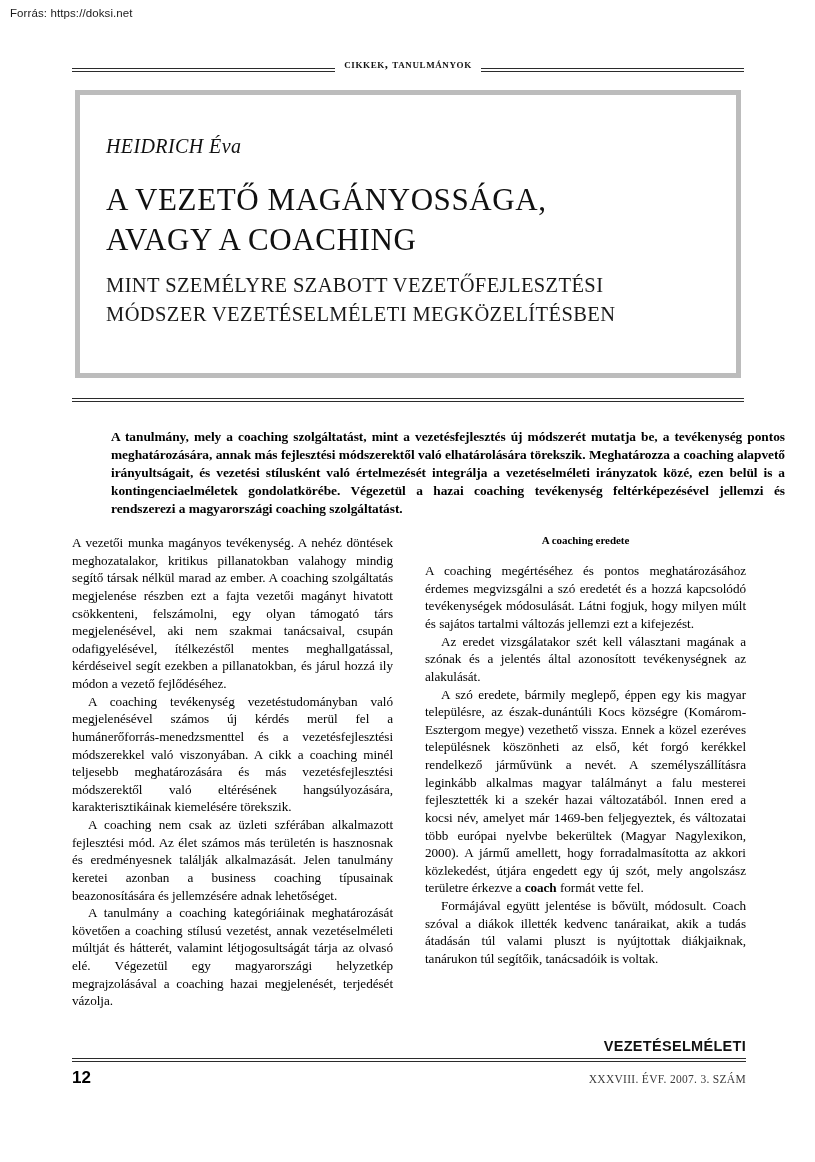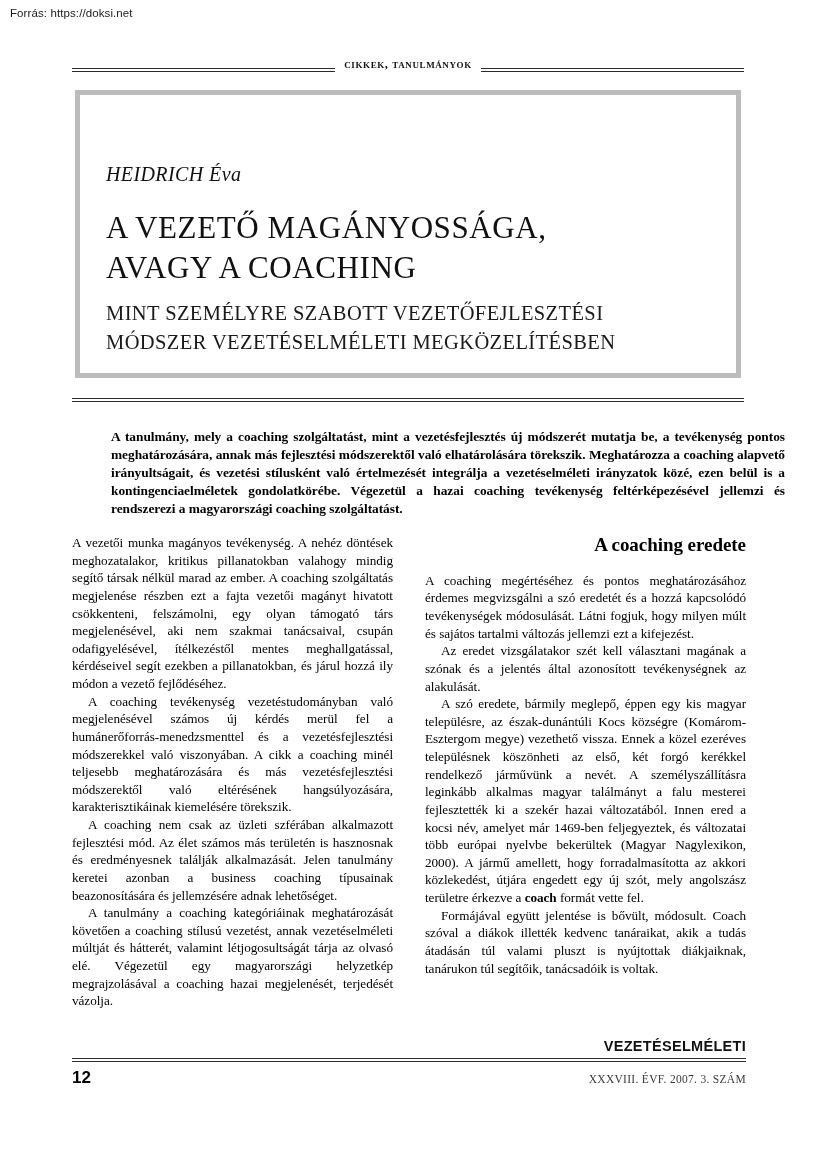--- a/index.html
+++ b/index.html
@@ -65,21 +65,21 @@
     position: absolute;
     left: 75px;
     top: 90px;
     width: 666px;
     height: 288px;
     border: 5px solid #bcbcbc;
     box-sizing: border-box;
     background: #ffffff;
   }
   .title-inner {
-    padding: 68px 0 0 26px;
+    padding: 40px 0 0 26px;
   }
   .author {
     font-style: italic;
     font-size: 20px;
     letter-spacing: 0.4px;
     margin: 0 0 22px 0;
     color: #111;
     white-space: nowrap;
   }
   .title-main {
@@ -145,25 +145,25 @@
     text-align: justify;
     text-justify: inter-word;
     letter-spacing: -0.05px;
   }
   .col p {
     margin: 0;
     text-indent: 16px;
   }
   .col p.first { text-indent: 0; }
   .col h2 {
-    font-size: 19px;
+    font-size: 11px;
     font-weight: bold;
     margin: 0 0 15px 0;
     line-height: 1.2;
-    text-align: right;
+    text-align: center;
   }
   .col .bold-inline { font-weight: bold; }
 
   
   .footer-journal {
     position: absolute;
     right: 69px;
     top: 1038px;
     font-family: "Liberation Sans", "DejaVu Sans", sans-serif;
     font-weight: bold;

